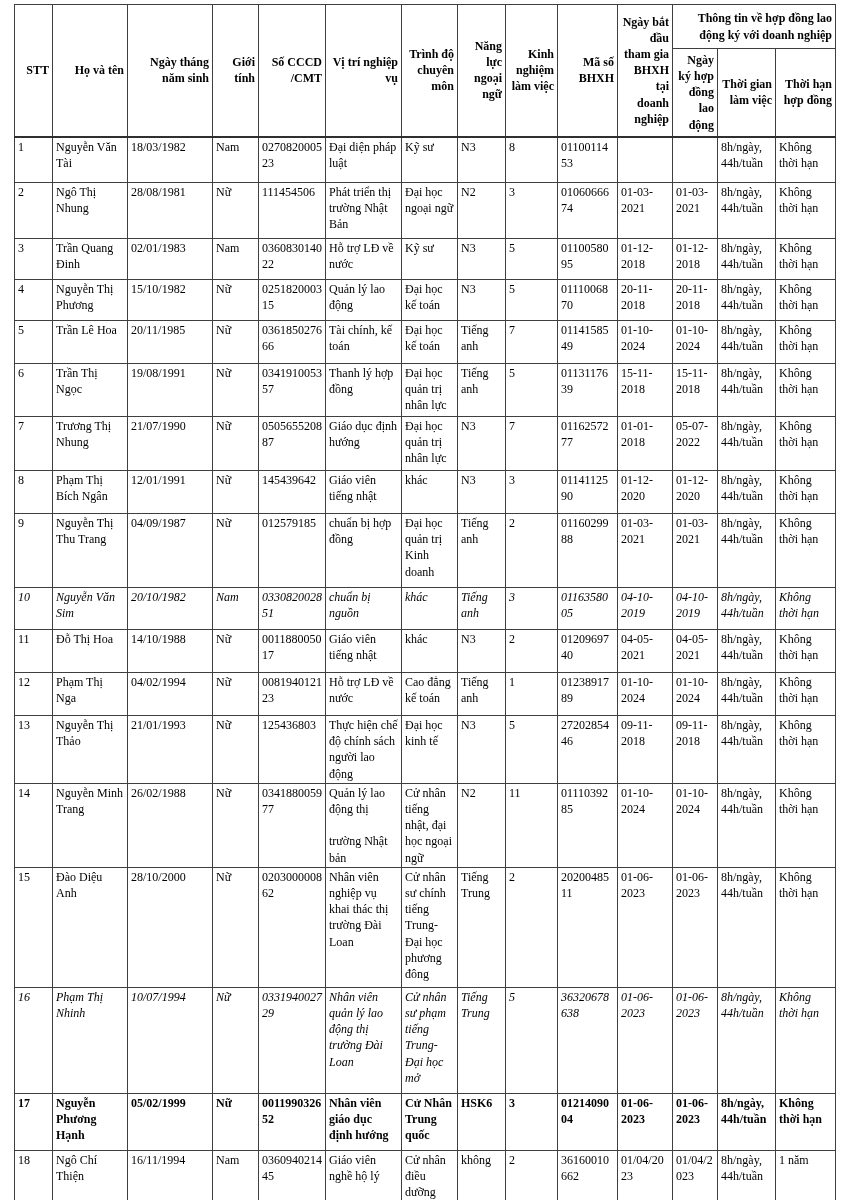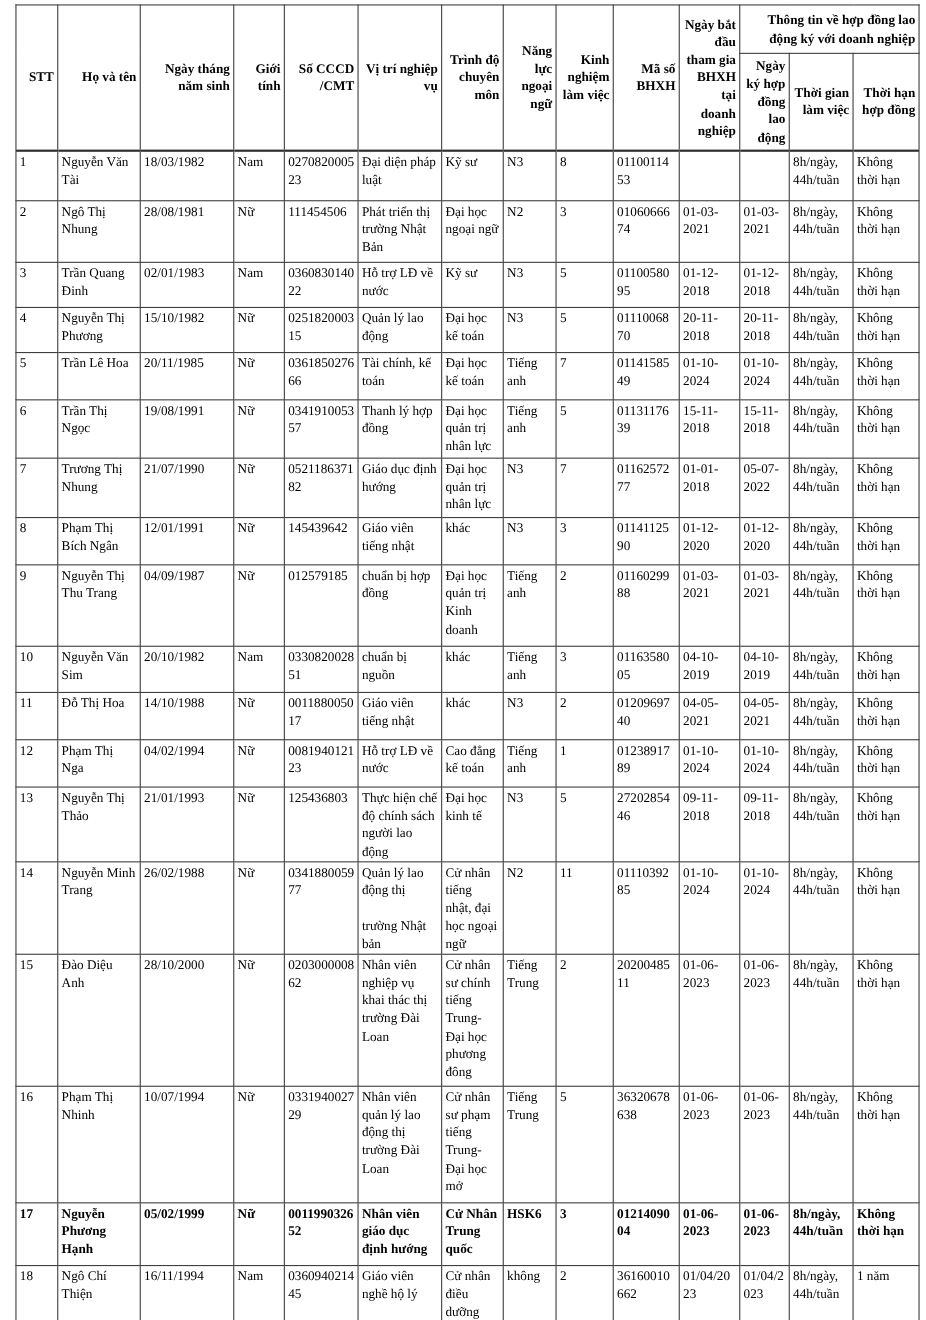--- a/index.html
+++ b/index.html
@@ -185,21 +185,21 @@
           <td class="col-insurance_start">15-11-2018</td>
           <td class="col-contract_sign_date">15-11-2018</td>
           <td class="col-working_time">8h/ngày, 44h/tuần</td>
           <td class="col-contract_term">Không thời hạn</td>
         </tr>
         <tr style="height: 54px;">
           <td class="col-stt">7</td>
           <td class="col-name">Trương Thị Nhung</td>
           <td class="col-dob">21/07/1990</td>
           <td class="col-gender">Nữ</td>
-          <td class="col-id_number">052118637182</td>
+          <td class="col-id_number">050565520887</td>
           <td class="col-position">Giáo dục định hướng</td>
           <td class="col-qualification">Đại học quản trị nhân lực</td>
           <td class="col-language">N3</td>
           <td class="col-experience">7</td>
           <td class="col-insurance_no">0116257277</td>
           <td class="col-insurance_start">01-01-2018</td>
           <td class="col-contract_sign_date">05-07-2022</td>
           <td class="col-working_time">8h/ngày, 44h/tuần</td>
           <td class="col-contract_term">Không thời hạn</td>
         </tr>
@@ -228,21 +228,21 @@
           <td class="col-position">chuẩn bị hợp đồng</td>
           <td class="col-qualification">Đại học quản trị Kinh doanh</td>
           <td class="col-language">Tiếng anh</td>
           <td class="col-experience">2</td>
           <td class="col-insurance_no">0116029988</td>
           <td class="col-insurance_start">01-03-2021</td>
           <td class="col-contract_sign_date">01-03-2021</td>
           <td class="col-working_time">8h/ngày, 44h/tuần</td>
           <td class="col-contract_term">Không thời hạn</td>
         </tr>
-        <tr style="height: 42px;">
+        <tr style="height: 42px; font-style: italic;">
           <td class="col-stt">10</td>
           <td class="col-name">Nguyễn Văn Sim</td>
           <td class="col-dob">20/10/1982</td>
           <td class="col-gender">Nam</td>
           <td class="col-id_number">033082002851</td>
           <td class="col-position">chuẩn bị nguồn</td>
           <td class="col-qualification">khác</td>
           <td class="col-language">Tiếng anh</td>
           <td class="col-experience">3</td>
           <td class="col-insurance_no">0116358005</td>
@@ -326,21 +326,21 @@
           <td class="col-position">Nhân viên nghiệp vụ khai thác thị trường Đài Loan</td>
           <td class="col-qualification">Cử nhân sư chính tiếng Trung- Đại học phương đông</td>
           <td class="col-language">Tiếng Trung</td>
           <td class="col-experience">2</td>
           <td class="col-insurance_no">2020048511</td>
           <td class="col-insurance_start">01-06-2023</td>
           <td class="col-contract_sign_date">01-06-2023</td>
           <td class="col-working_time">8h/ngày, 44h/tuần</td>
           <td class="col-contract_term">Không thời hạn</td>
         </tr>
-        <tr style="height: 106px;">
+        <tr style="height: 106px; font-style: italic;">
           <td class="col-stt">16</td>
           <td class="col-name">Phạm Thị Nhinh</td>
           <td class="col-dob">10/07/1994</td>
           <td class="col-gender">Nữ</td>
           <td class="col-id_number">033194002729</td>
           <td class="col-position">Nhân viên quản lý lao động thị trường Đài Loan</td>
           <td class="col-qualification">Cử nhân sư phạm tiếng Trung- Đại học mở</td>
           <td class="col-language">Tiếng Trung</td>
           <td class="col-experience">5</td>
           <td class="col-insurance_no">36320678638</td>

